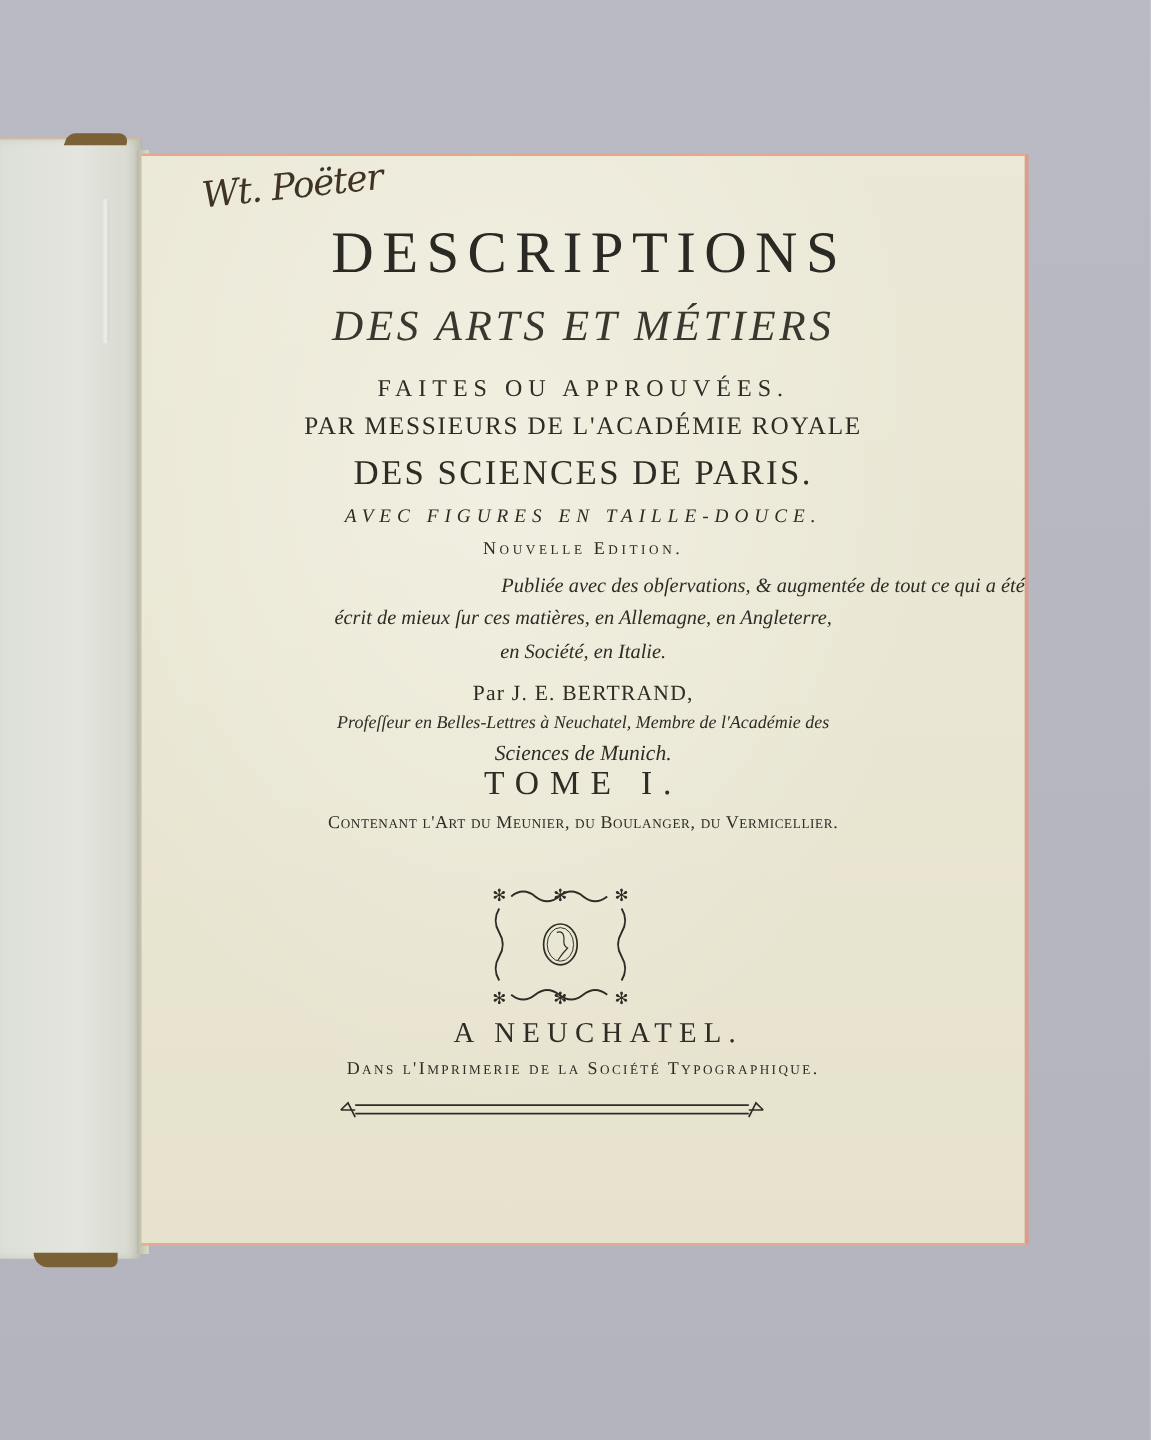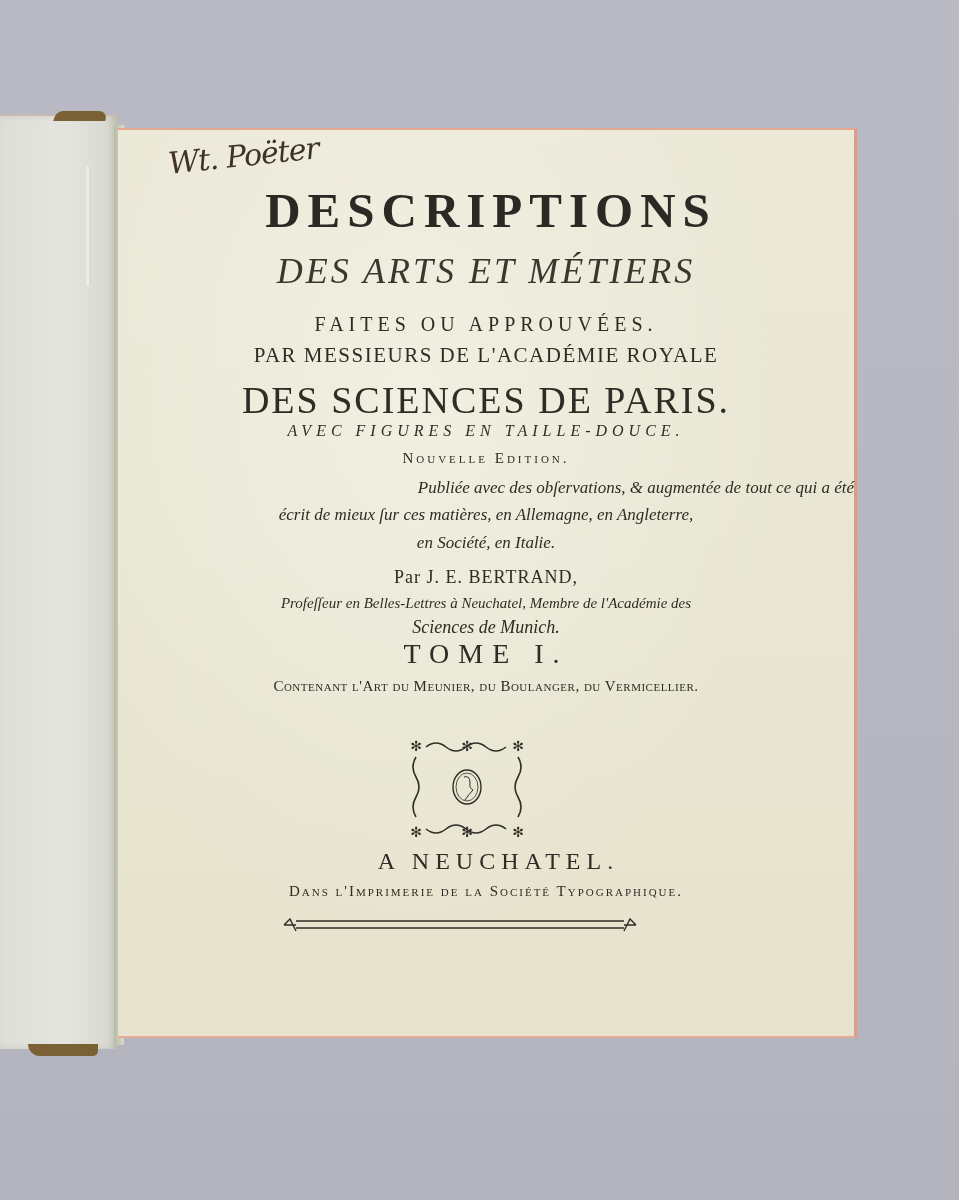--- a/index.html
+++ b/index.html
@@ -45,25 +45,25 @@
     color:#2f2c26;
     text-align:center;
   }
   .sig {
     position:absolute; left:50px; top:8px;
     font-family:"DejaVu Serif", serif; font-style:italic;
     font-size:30px; color:#3f3326; transform:rotate(-6deg);
     letter-spacing:-1px;
   }
   .line { position:absolute; left:0; right:0; white-space:nowrap; }
-  .t-main { top:52px; font-size:49px; letter-spacing:7px; font-weight:bold; color:#2b2924; padding-left:10px; }
+  .t-main { top:52px; font-size:49px; letter-spacing:7px; font-weight:normal; color:#2b2924; padding-left:10px; }
   .t-sub  { top:120px; font-size:36px; letter-spacing:3px; font-style:italic; color:#3a3730; padding-left:-4px; }
   .t-faites { top:183px; font-size:20px; letter-spacing:5px; }
   .t-par { top:213px; font-size:21px; letter-spacing:1.5px; }
-  .t-sciences { top:248px; font-size:38px; letter-spacing:2px; }
+  .t-sciences { top:248px; font-size:29px; letter-spacing:2px; }
   .t-avec { top:292px; font-size:16px; letter-spacing:5px; font-style:italic; }
   .t-nouv { top:320px; font-size:15px; letter-spacing:3px; font-variant:small-caps; }
   .t-pub1 { top:348px; font-size:17px; font-style:italic;text-align:right; }
   .t-pub2 { top:375px; font-size:17px; font-style:italic; }
   .t-pub3 { top:403px; font-size:17px; font-style:italic; }
   .t-by { top:437px; font-size:18px; letter-spacing:1px; }
   .t-prof1 { top:465px; font-size:15px; font-style:italic; }
   .t-prof2 { top:487px; font-size:18px; font-style:italic; }
   .t-tome { top:508px; font-size:28px; letter-spacing:9px; }
   .t-cont { top:548px; font-size:15px; font-variant:small-caps; letter-spacing:.5px; }

